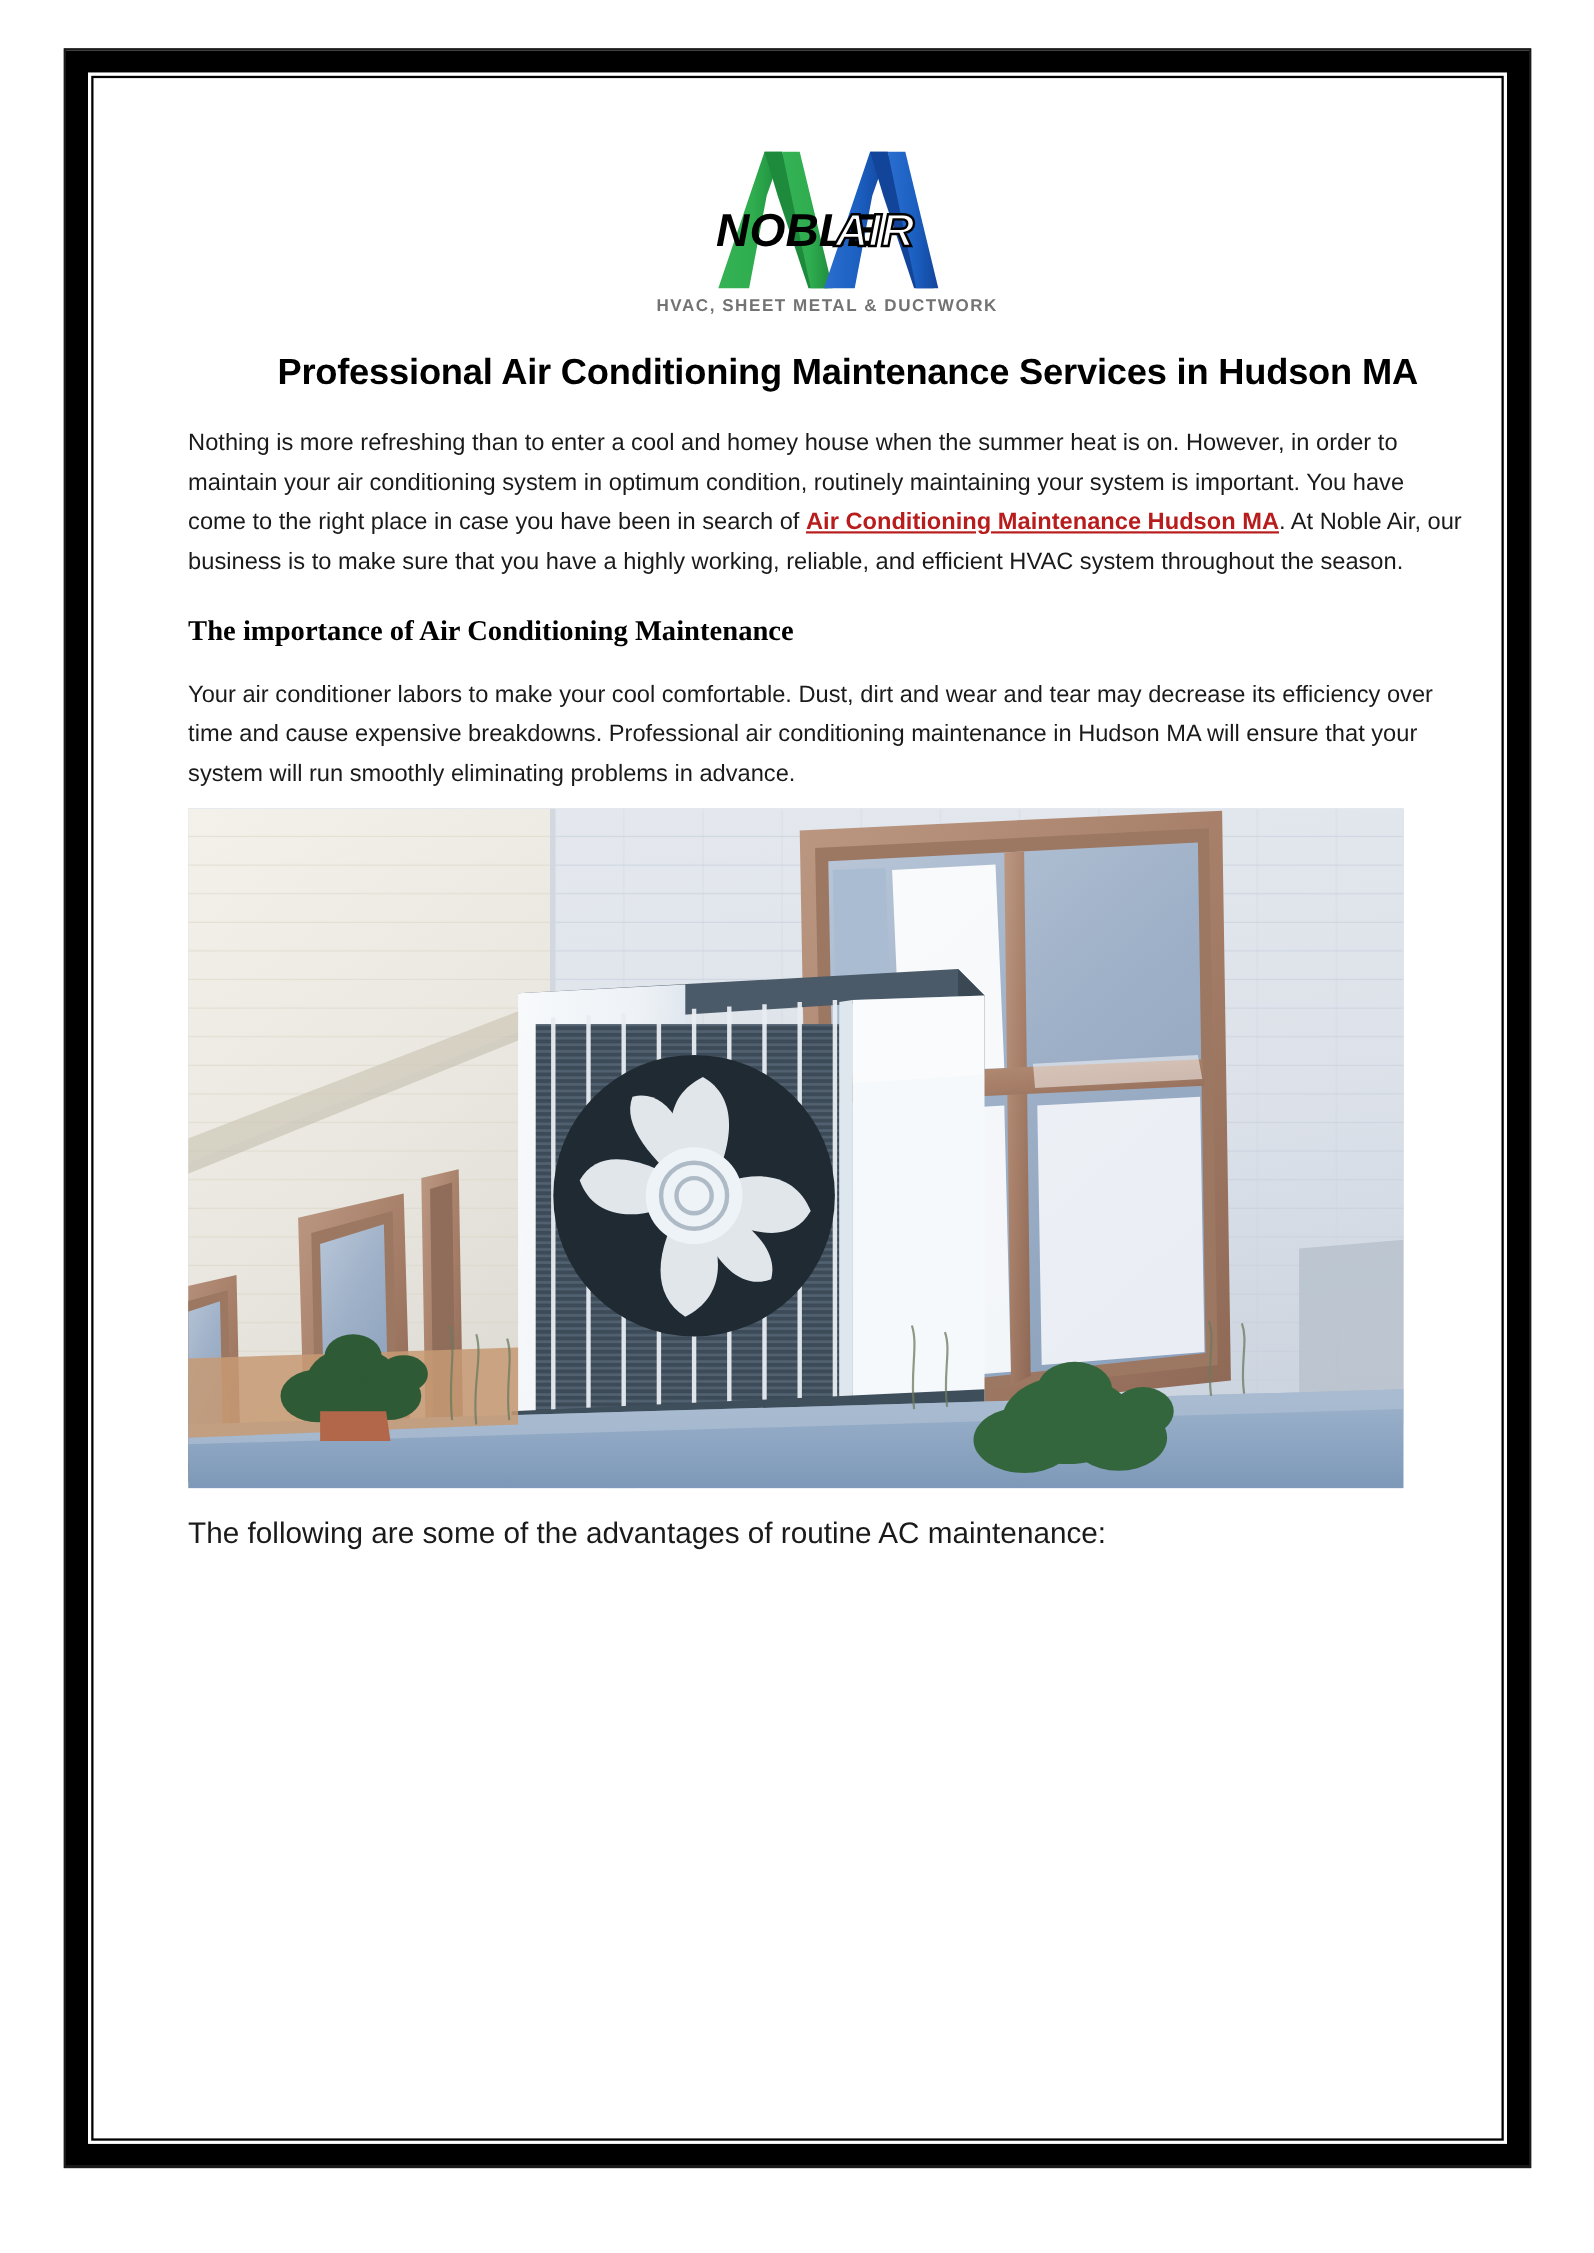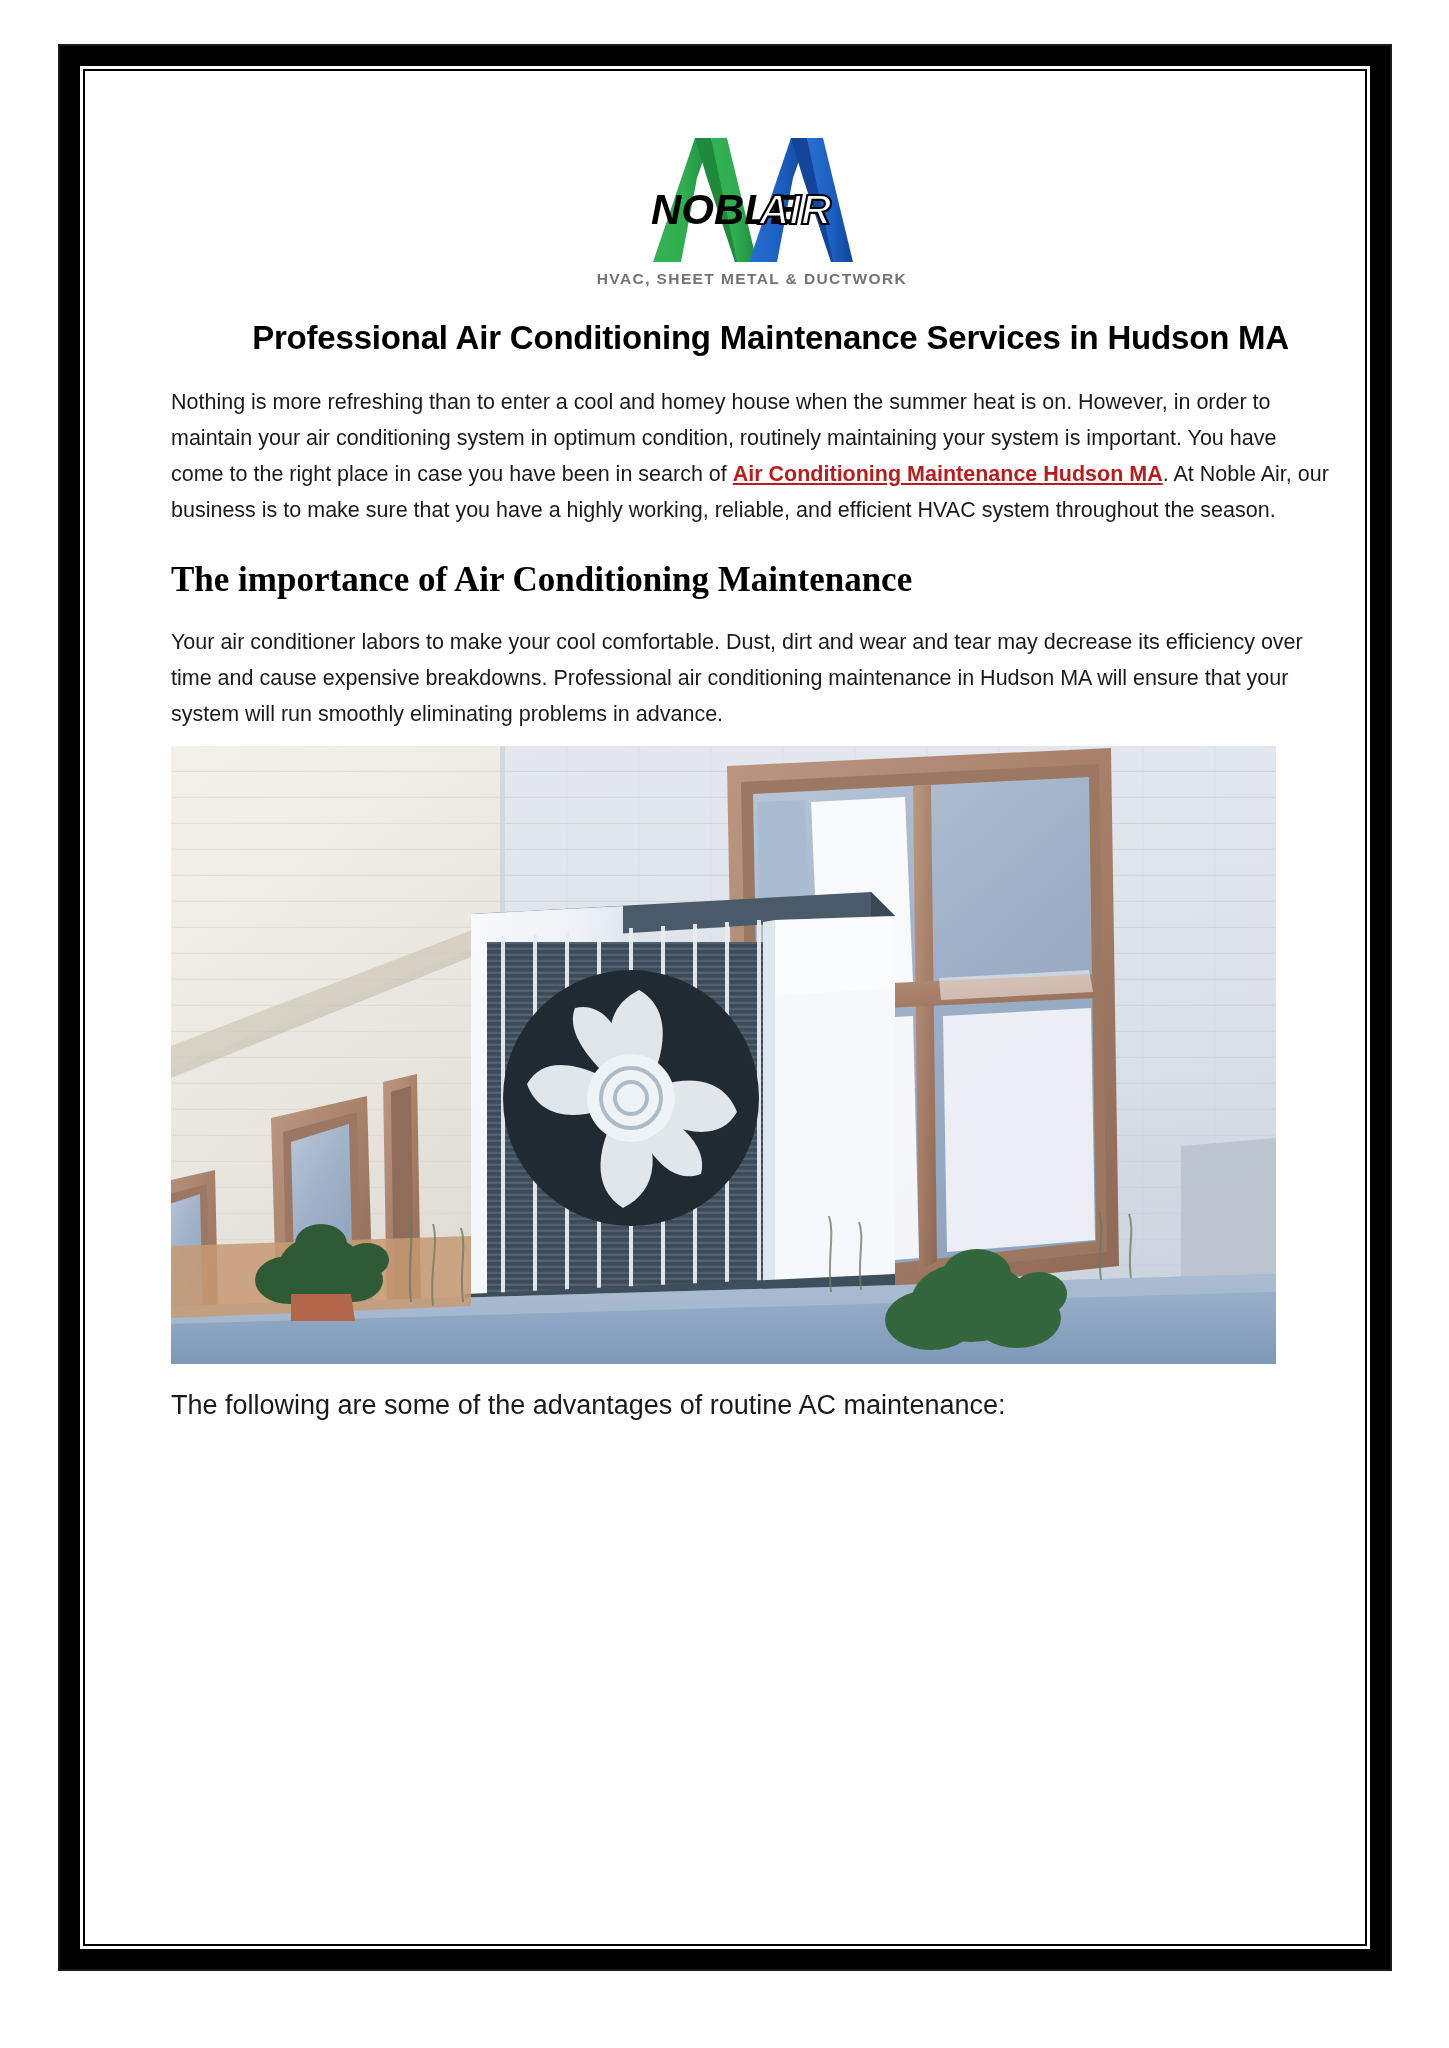--- a/index.html
+++ b/index.html
@@ -111,21 +111,21 @@
   .par-wrap { padding: 0 4px 0 0; }
   a.inline-link {
     color: #b91c1c;
     font-weight: bold;
     text-decoration: underline;
   }
   .section-heading {
     margin: 30px 0 0 0;
     font-family: "Liberation Serif", serif;
     font-weight: bold;
-    font-size: 35px;
+    font-size: 26px;
     line-height: 1.25;
     color: #000000;
   }
 
   
   .photo-frame {
     margin: 14px 0 0 0;
     width: 1105px;
     height: 618px;
     overflow: hidden;

